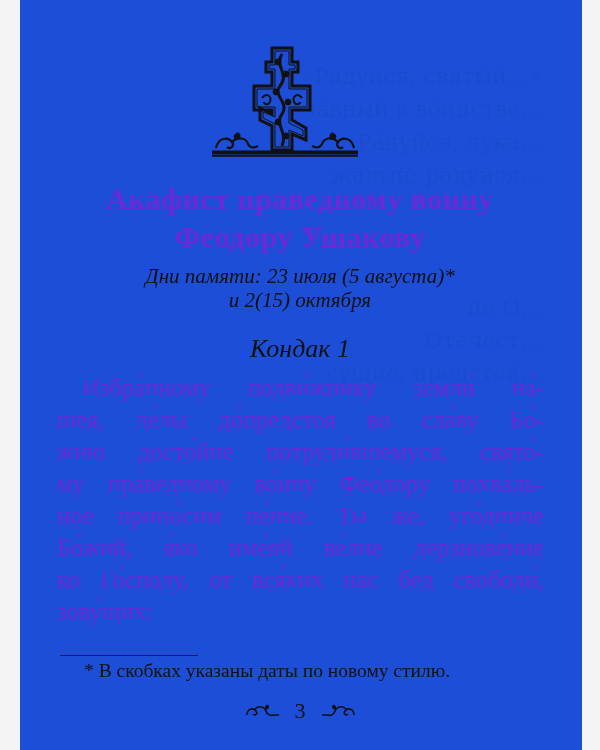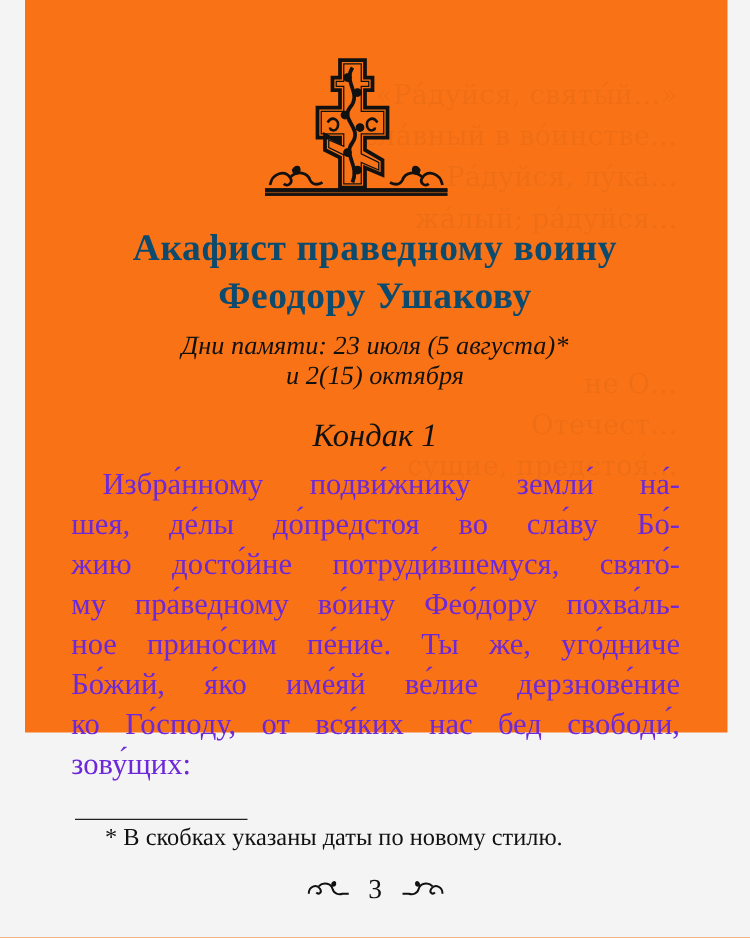--- a/index.html
+++ b/index.html
@@ -2,37 +2,37 @@
 <html><head>
 <meta charset="utf-8">
 <style>
   html, body { margin: 0; padding: 0; }
   body {
     width: 600px; height: 750px; overflow: hidden;
     background: #f4f4f4;
     position: relative;
   }
   .page {
-    position: absolute; left: 20px; top: 0; width: 562px; height: 586px;
-    background: #f97316;
+    position: absolute; left: 20px; top: 0; width: 562px; height: 750px;
+    background: #1d4ed8;
   }
   .ghost {
     position: absolute; left: 0; top: 0; width: 100%; height: 100%;
     color: #000; opacity: 0.035;
     font-family: "DejaVu Serif", serif; font-size: 22px; line-height: 33px;
     pointer-events: none; overflow: hidden;
   }
   .ghost div { position: absolute; right: 40px; }
   .ornament {
     position: absolute; left: 212px; top: 44px; width: 146px; height: 114px;
   }
   .title {
     position: absolute; left: 0; width: 600px; text-align: center;
     font-family: "Liberation Serif", serif; font-weight: bold;
-    font-size: 30px; letter-spacing: 0.5px; color: #0c4a6e;
+    font-size: 30px; letter-spacing: 0.5px; color: #6d28d9;
   }
   .t1 { top: 182px; }
   .t2 { top: 220px; }
   .sub {
     position: absolute; left: 0; width: 600px; text-align: center;
     font-family: "Liberation Serif", serif; font-style: italic;
     font-size: 21px; color: #111;
   }
   .s1 { top: 264px; }
   .s2 { top: 288px; }

